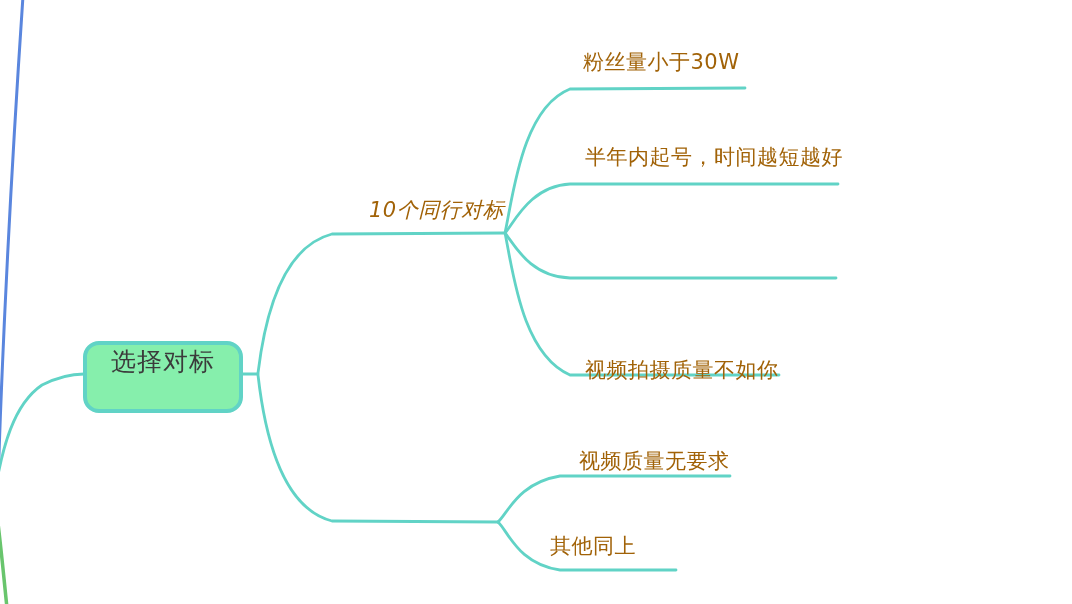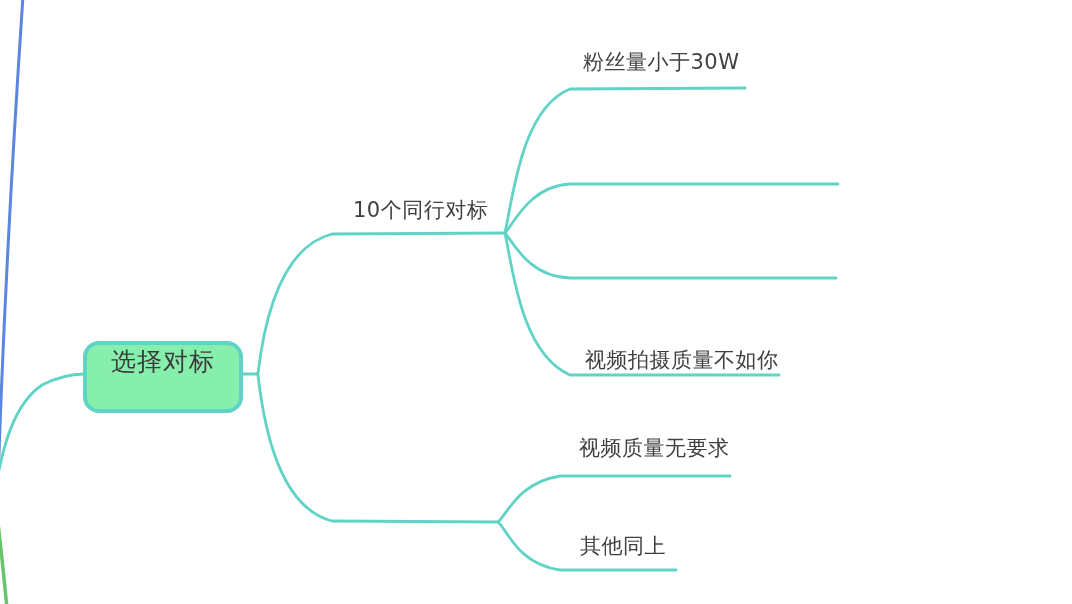--- a/index.html
+++ b/index.html
@@ -6,21 +6,21 @@
   .stage{
     position:relative;
     width:1072px;height:604px;
     background:#ffffff;
     overflow:hidden;
     font-family:"DejaVu Sans","Liberation Sans",sans-serif;
   }
   .edges{position:absolute;left:0;top:0;width:1072px;height:604px;}
   .label{
     position:absolute;
-    color:#404040;
+    color:#a16207;
     font-size:21px;
     line-height:26px;
     white-space:nowrap;
     letter-spacing:0.5px;
     cursor:default;
   }
   .root-node{
     position:absolute;
     left:83px;top:341px;
     width:152px;height:64px;
@@ -57,21 +57,22 @@
     <path d="M 505,233 C 513,272 522,354 570,375 L 779,375" stroke="#61d3c6" stroke-width="2.8" stroke-linecap="round"></path>
 
     <path d="M 498,522 C 508,513 518,483 560,476 L 730,476" stroke="#61d3c6" stroke-width="2.8" stroke-linecap="round"></path>
     <path d="M 498,522 C 508,531 518,564 560,570 L 676,570" stroke="#61d3c6" stroke-width="2.8" stroke-linecap="round"></path>
   </svg>
 
   <div class="root-node">
     <span class="root-label">选择对标</span>
   </div>
 
-  <div class="label" style="left:353px;top:197px;">10个同行对标</div>
+  <div class="label" style="left:369px;top:197px;font-style:italic;">10个同行对标</div>
 
   <div class="label" style="left:583px;top:49px;">粉丝量小于30W</div>
-  <div class="label" style="left:585px;top:347px;text-align:right;">视频拍摄质量不如你</div>
+  <div class="label" style="left:585px;top:144px;">半年内起号，时间越短越好</div>
+  <div class="label" style="left:585px;top:357px;text-align:right;">视频拍摄质量不如你</div>
 
-  <div class="label" style="left:579px;top:435px;">视频质量无要求</div>
-  <div class="label" style="left:580px;top:533px;">其他同上</div>
+  <div class="label" style="left:579px;top:450px;font-family:Liberation Mono, monospace;">视频质量无要求</div>
+  <div class="label" style="left:550px;top:533px;">其他同上</div>
 
 </div>
 
 </body></html>

